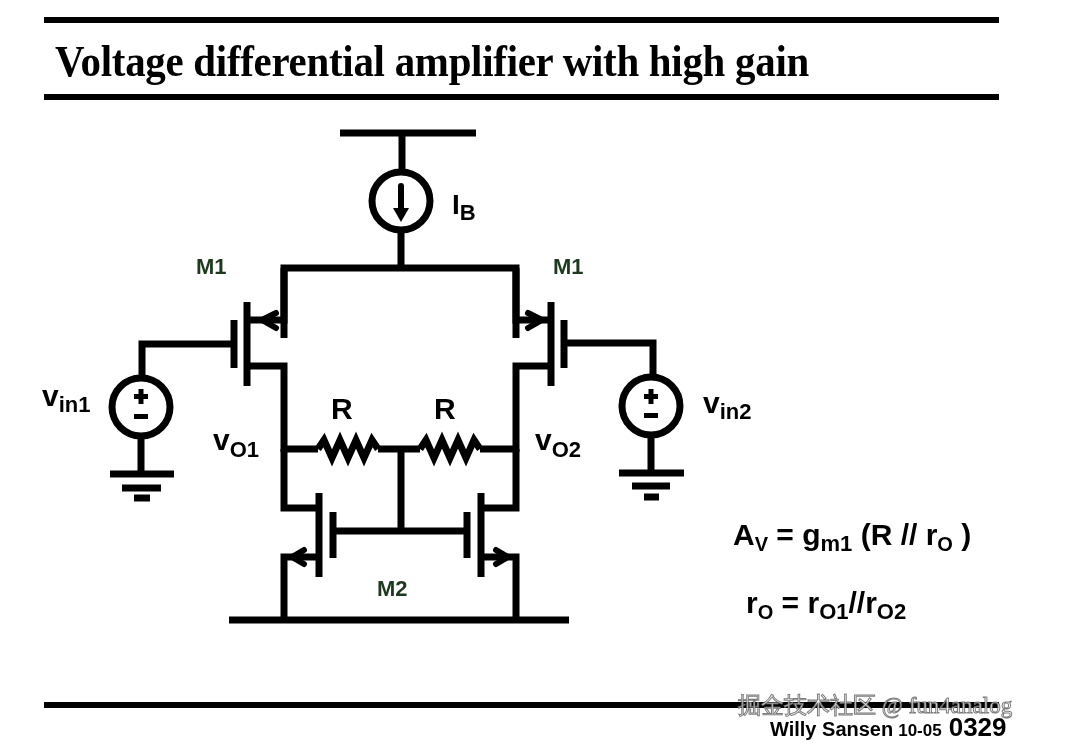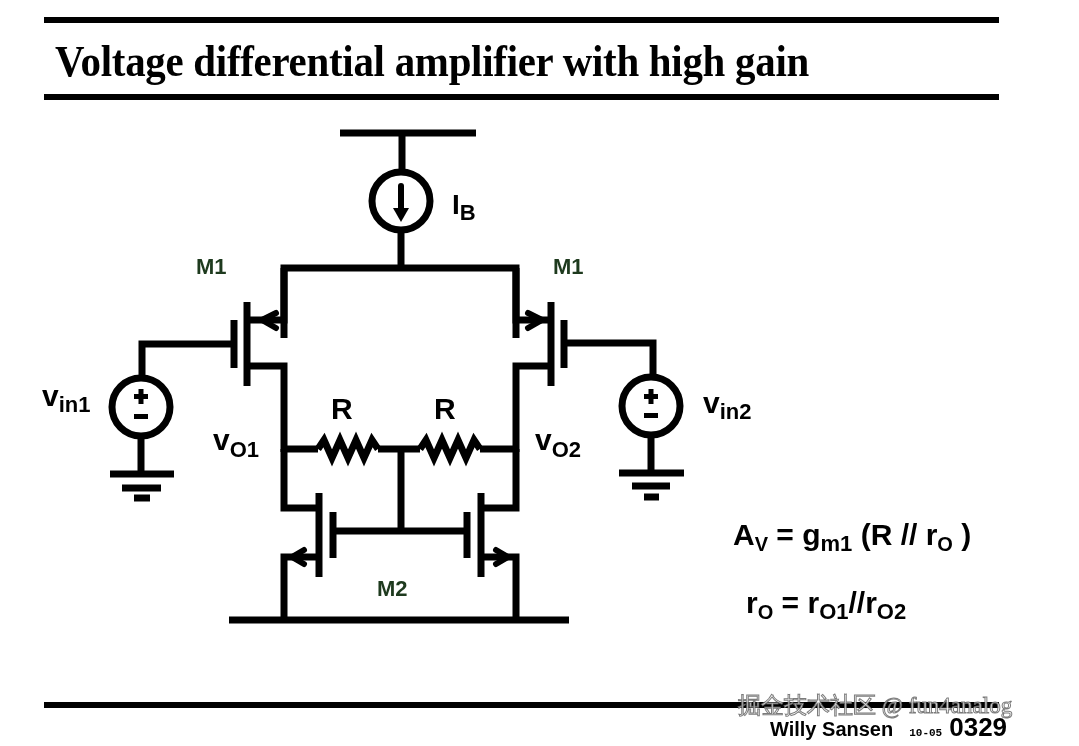--- a/index.html
+++ b/index.html
@@ -13,21 +13,21 @@
   }
   svg { position: absolute; left: 0; top: 0; }
   .lbl { font-family: "Liberation Sans", "DejaVu Sans", sans-serif; font-weight: bold; fill: #000; }
   .mlbl { font-family: "Liberation Sans", "DejaVu Sans", sans-serif; font-weight: bold; fill: #1e3a1e; }
   .footer {
     position: absolute; left: 770px; top: 712px;
     font-family: "Liberation Sans", "DejaVu Sans", sans-serif; font-weight: bold; color: #000;
     white-space: nowrap;
   }
   .footer .author { font-size: 20px; text-align: center; }
-  .footer .code { font-size: 11px; margin-left: 16px; font-family: Liberation Mono, monospace; }
+  .footer .code { font-size: 17px; margin-left: 5px; }
   .footer .num { font-size: 26px; margin-left: 7px; }
   .watermark {
     position: absolute; left: 738px; top: 690px;
     font-family: Liberation Serif, serif; font-size: 23px; color: rgba(255,255,255,0.85);
     -webkit-text-stroke: 1px rgba(90,90,90,0.8); white-space: nowrap;
   }
 </style>
 </head>
 <body>
 

